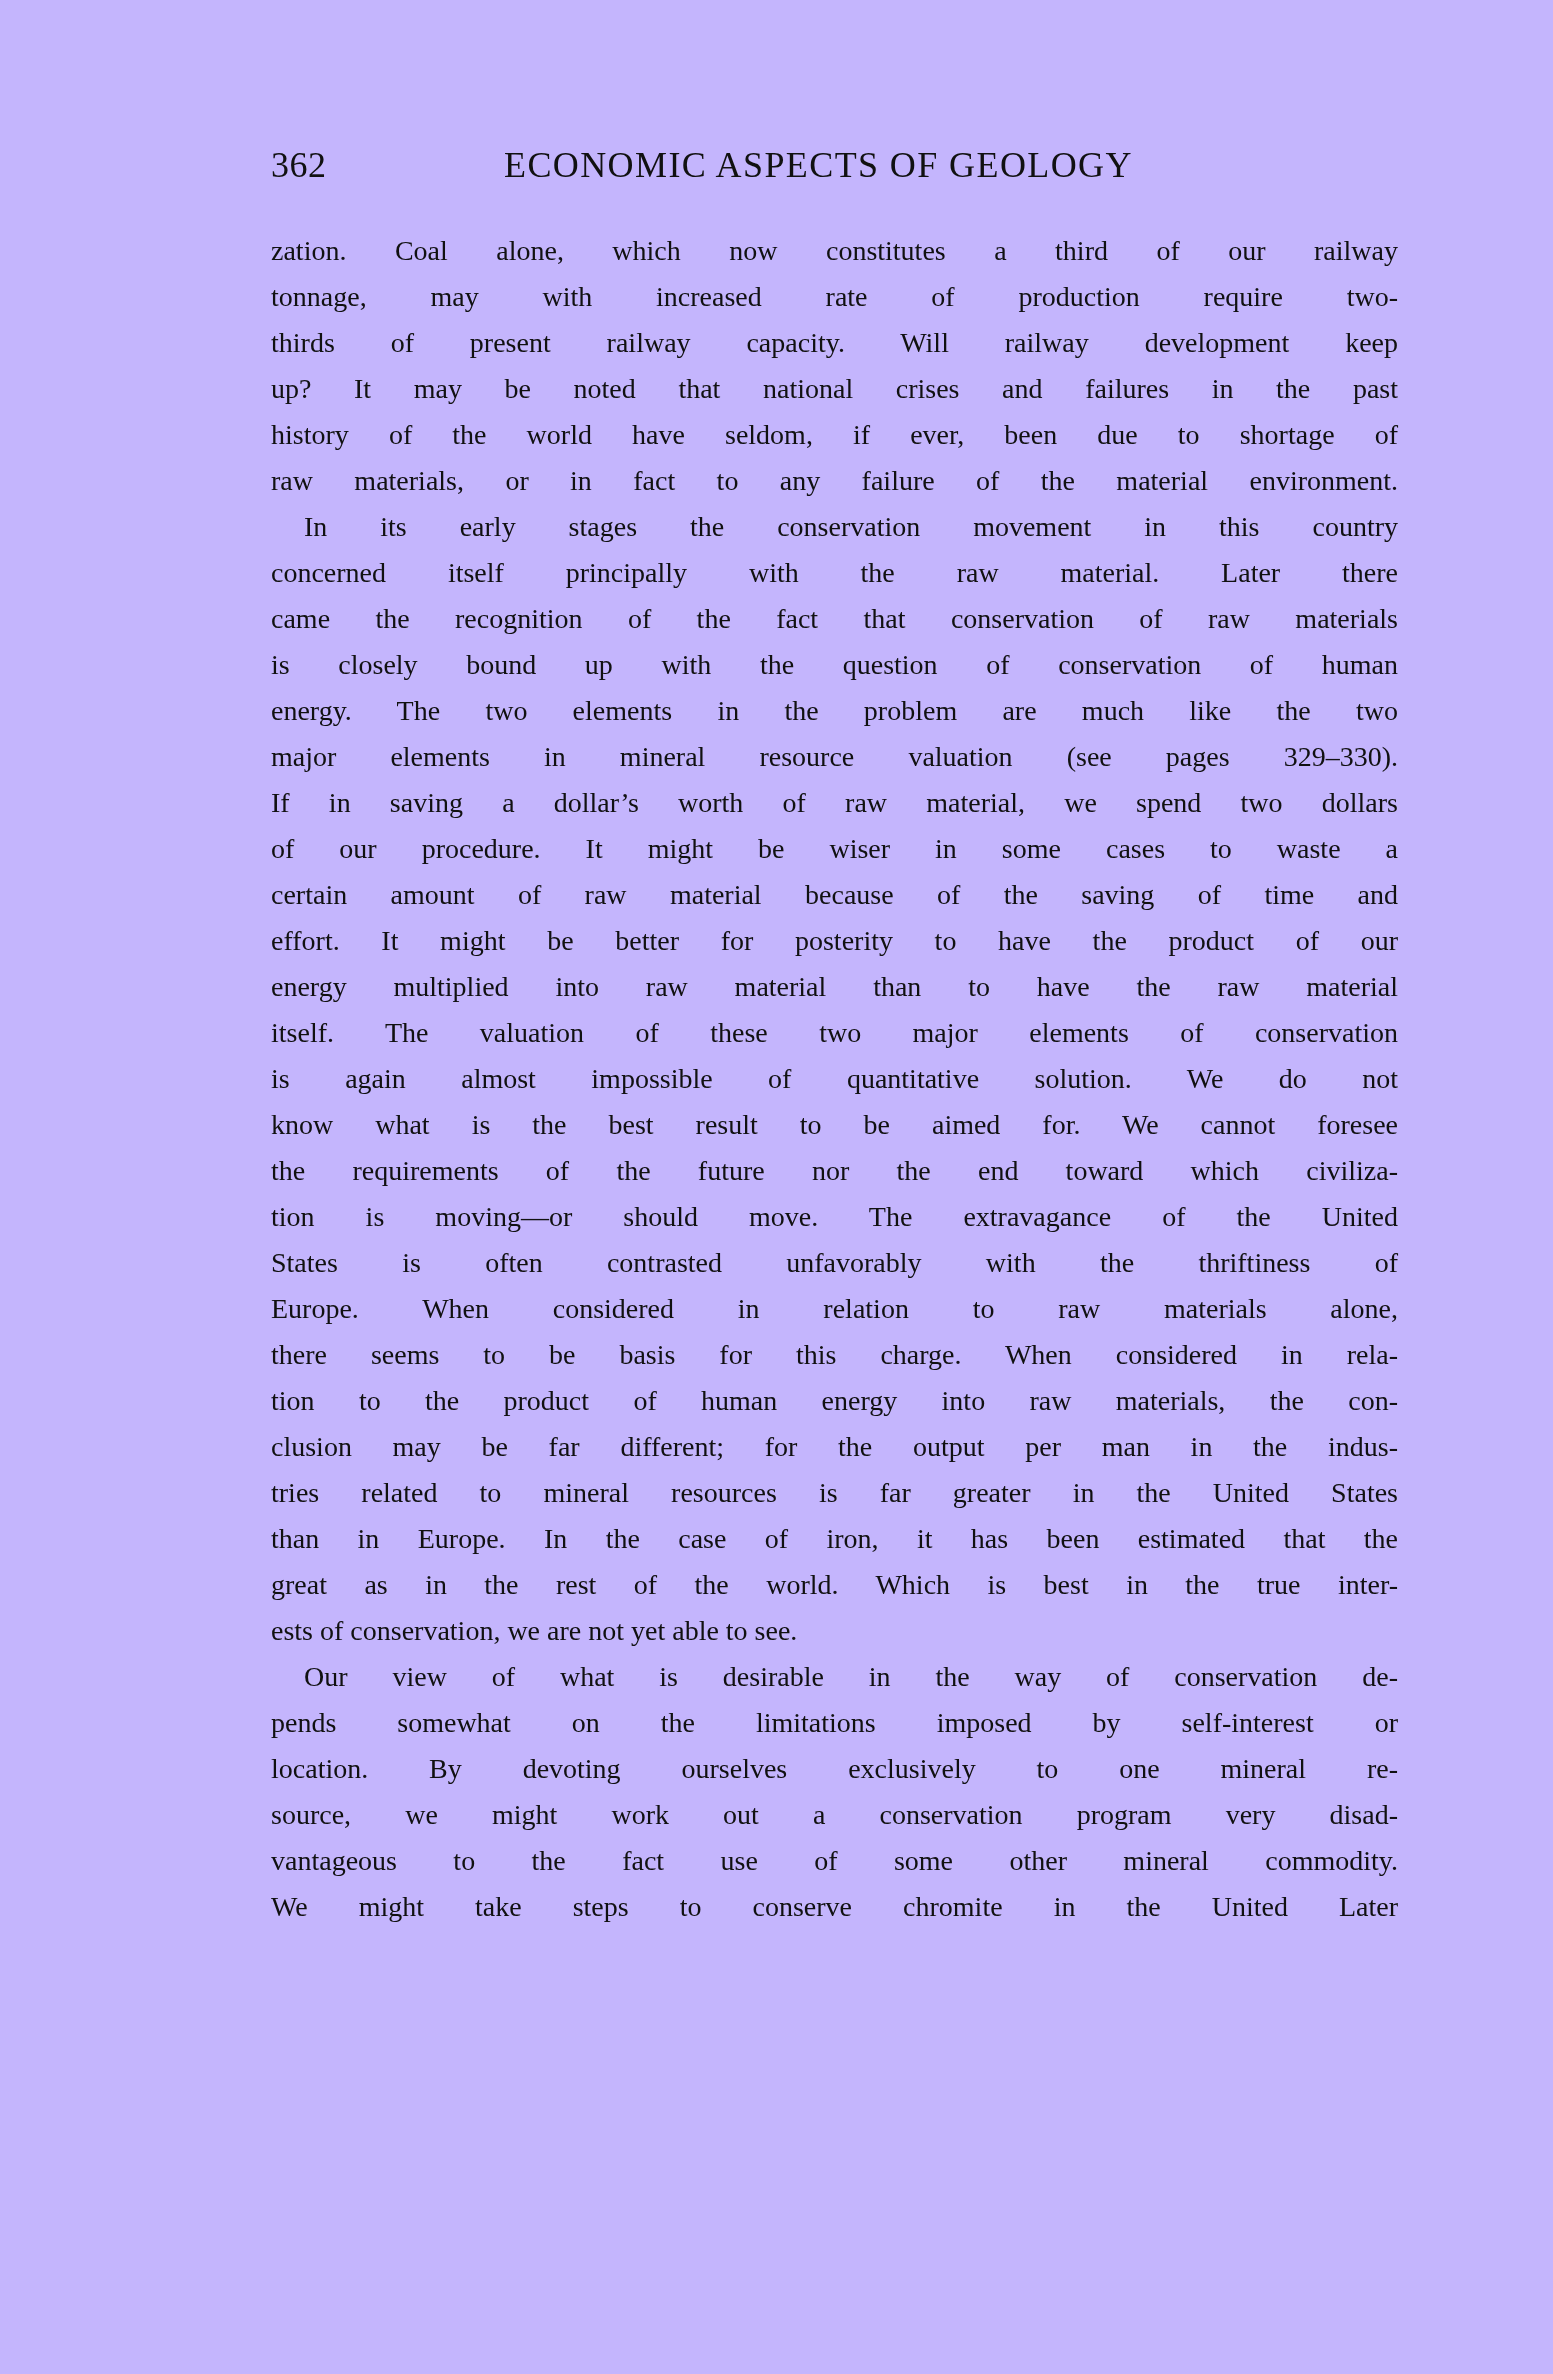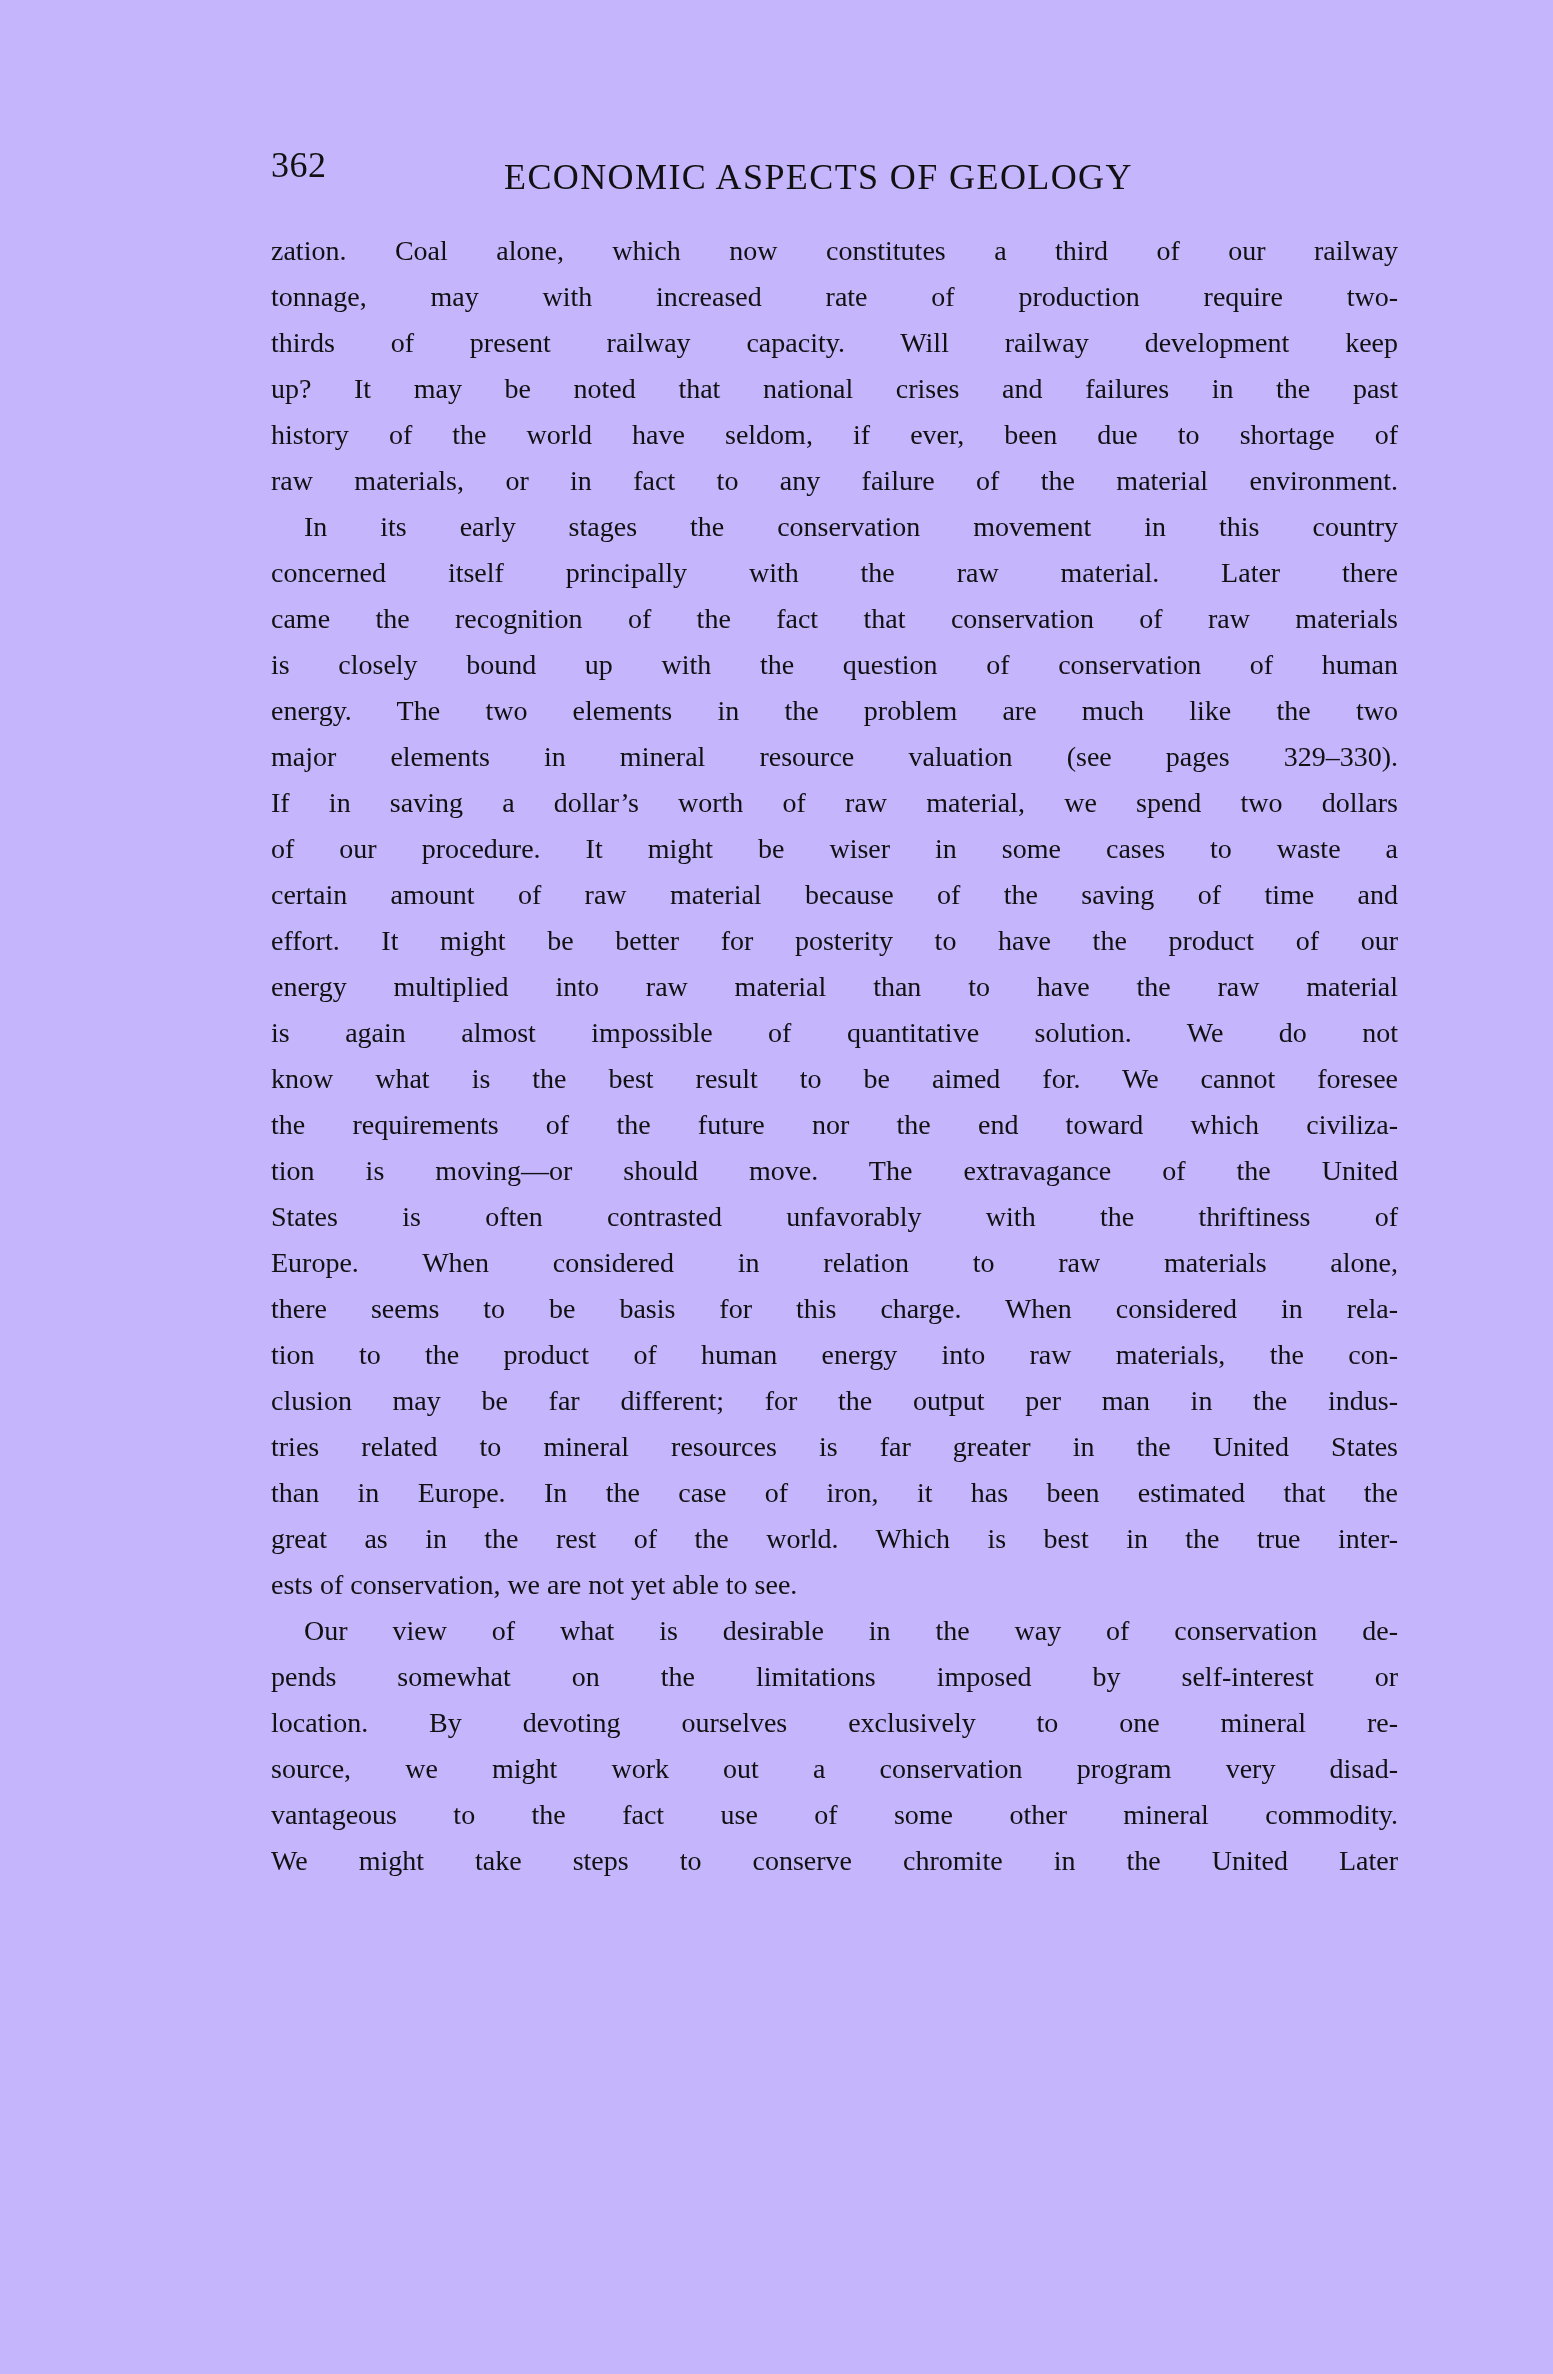--- a/index.html
+++ b/index.html
@@ -33,21 +33,21 @@
       letter-spacing: 0.5px;
     }
     .page-number {
       position: absolute;
       left: 0;
       top: 0;
     }
     .head-title {
       position: absolute;
       left: 233px;
-      top: 12px;
+      top: 0;
       letter-spacing: 1.4px;
     }
     .body-text {
       position: absolute;
       left: 271px;
       top: 228px;
       width: 1127px;
       font-size: 28px;
       line-height: 46px;
     }
@@ -93,20 +93,21 @@
       <span class="line">concerned itself principally with the raw material. Later there</span>
       <span class="line">came the recognition of the fact that conservation of raw materials</span>
       <span class="line">is closely bound up with the question of conservation of human</span>
       <span class="line">energy. The two elements in the problem are much like the two</span>
       <span class="line">major elements in mineral resource valuation (see pages 329–330).</span>
       <span class="line">If in saving a dollar’s worth of raw material, we spend two dollars</span>
       <span class="line">of our procedure. It might be wiser in some cases to waste a</span>
       <span class="line">certain amount of raw material because of the saving of time and</span>
       <span class="line">effort. It might be better for posterity to have the product of our</span>
       <span class="line">energy multiplied into raw material than to have the raw material</span>
+      <span class="line">itself. The valuation of these two major elements of conservation</span>
       <span class="line">is again almost impossible of quantitative solution. We do not</span>
       <span class="line">know what is the best result to be aimed for. We cannot foresee</span>
       <span class="line">the requirements of the future nor the end toward which civiliza-</span>
       <span class="line">tion is moving—or should move. The extravagance of the United</span>
       <span class="line">States is often contrasted unfavorably with the thriftiness of</span>
       <span class="line">Europe. When considered in relation to raw materials alone,</span>
       <span class="line">there seems to be basis for this charge. When considered in rela-</span>
       <span class="line">tion to the product of human energy into raw materials, the con-</span>
       <span class="line">clusion may be far different; for the output per man in the indus-</span>
       <span class="line">tries related to mineral resources is far greater in the United States</span>

